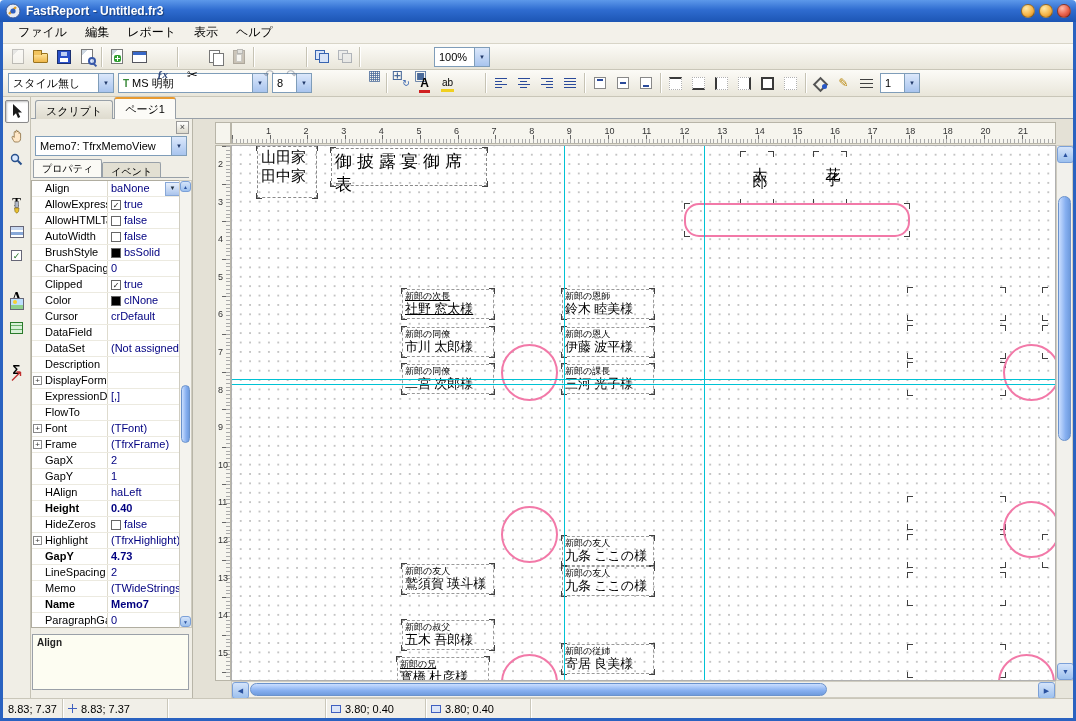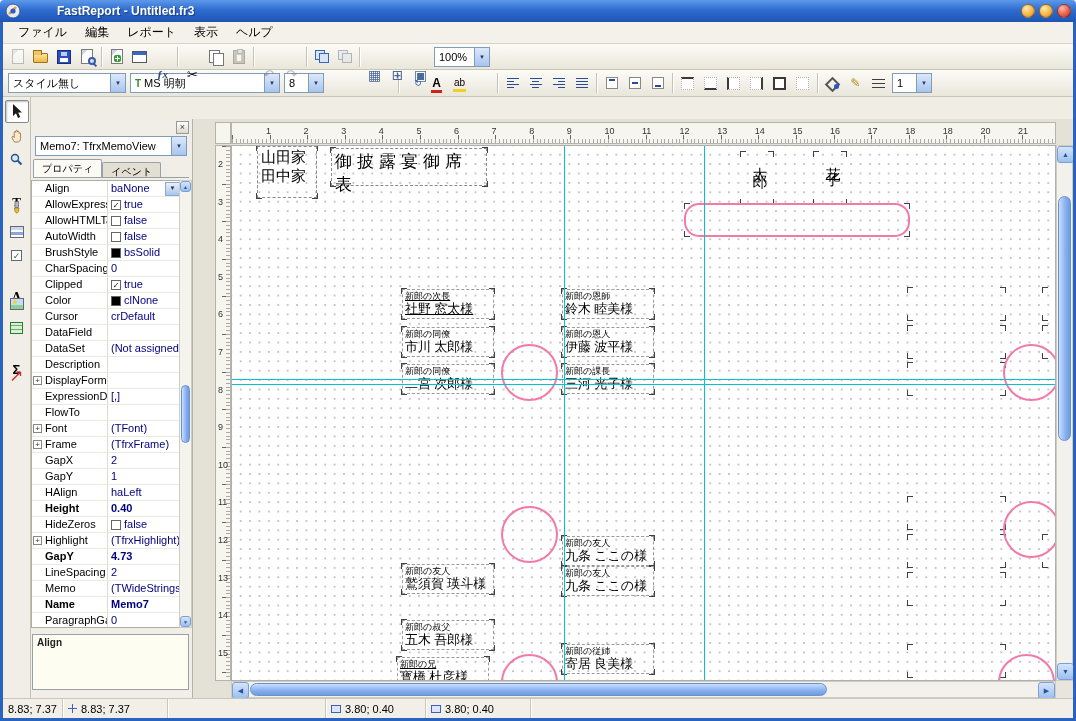--- a/index.html
+++ b/index.html
@@ -1,20 +1,20 @@
 <!DOCTYPE html>
 <html><head>
 <meta charset="utf-8">
 <style>
 *{margin:0;padding:0;box-sizing:border-box;}
 html,body{width:1076px;height:721px;overflow:hidden;background:#fff;}
 body{font-family:"Liberation Sans","DejaVu Sans",sans-serif;font-size:11px;color:#000;}
 .frame{width:1076px;height:721px;position:relative;}
 
-.titlebar{height:22px;background:linear-gradient(180deg,#5d99ea 0%,#2f6cd0 45%,#1c55b4 100%);border-radius:4px 4px 0 0;display:flex;align-items:center;padding:4px 5px;color:#fff;font-weight:bold;font-size:12px;text-shadow:1px 1px 1px rgba(0,0,0,.4);gap:31px;}
+.titlebar{height:22px;background:linear-gradient(180deg,#5d99ea 0%,#2f6cd0 45%,#1c55b4 100%);border-radius:4px 4px 0 0;display:flex;align-items:center;padding:4px 5px;color:#fff;font-weight:bold;font-size:12px;text-shadow:1px 1px 1px rgba(0,0,0,.4);}
 .app-icon{width:16px;height:16px;margin-right:5px;flex:none;}
 .win-controls{margin-left:auto;display:flex;gap:4px;align-items:center;}
 .orb{width:14px;height:14px;border-radius:50%;border:1px solid rgba(0,0,0,.35);}
 .orb.amber{background:radial-gradient(circle at 35% 28%,#ffeaa8,#f7b64a 55%,#c87d1a);}
 .orb.red{background:radial-gradient(circle at 35% 28%,#ffb8a8,#e8604a 55%,#b03020);}
 
 .wbody{height:699px;border:3px solid #2a62c0;border-top:none;background:#efede4;display:flex;flex-direction:column;}
 .menubar{height:22px;background:#f3f1ea;border-bottom:1px solid #d8d5c8;display:flex;align-items:center;padding-left:6px;font-size:12px;}
 .menu-item{padding:3px 9px;}
 .toolbar{display:flex;align-items:center;background:linear-gradient(180deg,#fcfbf7,#e9e6da);border-bottom:1px solid #c9c6b8;padding:0 3px;}
@@ -267,21 +267,21 @@
       <span class="tbtn">
           <span class="g g-grid">▣</span>
         </span>
       <span class="combo" style="width:56px">
         <span>100%</span>
         <span class="carr">▼</span>
       </span>
     </div>
 
     <div class="toolbar tb2">
-      <span class="combo" style="width:118px">
+      <span class="combo" style="width:106px">
         <span>スタイル無し</span>
         <span class="carr">▼</span>
       </span>
       <span class="combo" style="width:150px">
         <span class="tt-ic">T</span>
         <span>MS 明朝</span>
         <span class="carr">▼</span>
       </span>
       <span class="combo" style="width:40px">
         <span>8</span>
@@ -434,20 +434,24 @@
         <span class="pbtn">
             <span class="g g-b">Σ</span>
           </span>
         <span class="pbtn">
             <svg width="13" height="13" viewBox="0 0 13 13">
               <path d="M2 11.5 L10.5 3 M10.5 3 h-4 M10.5 3 v4" stroke="#c03030" stroke-width="1.4" fill="none"></path>
             </svg>
           </span>
       </div>
 
+      <div class="pagetabs">
+        <span class="ptab">スクリプト</span>
+        <span class="ptab active">ページ1</span>
+      </div>
 
       <div class="inspector">
         <span class="insp-close">×</span>
         <span class="combo insp-combo">
           <span>Memo7: TfrxMemoView</span>
           <span class="carr">▼</span>
         </span>
         <div class="insp-tabs">
           <span class="itab active">プロパティ</span>
           <span class="itab">イベント</span>

